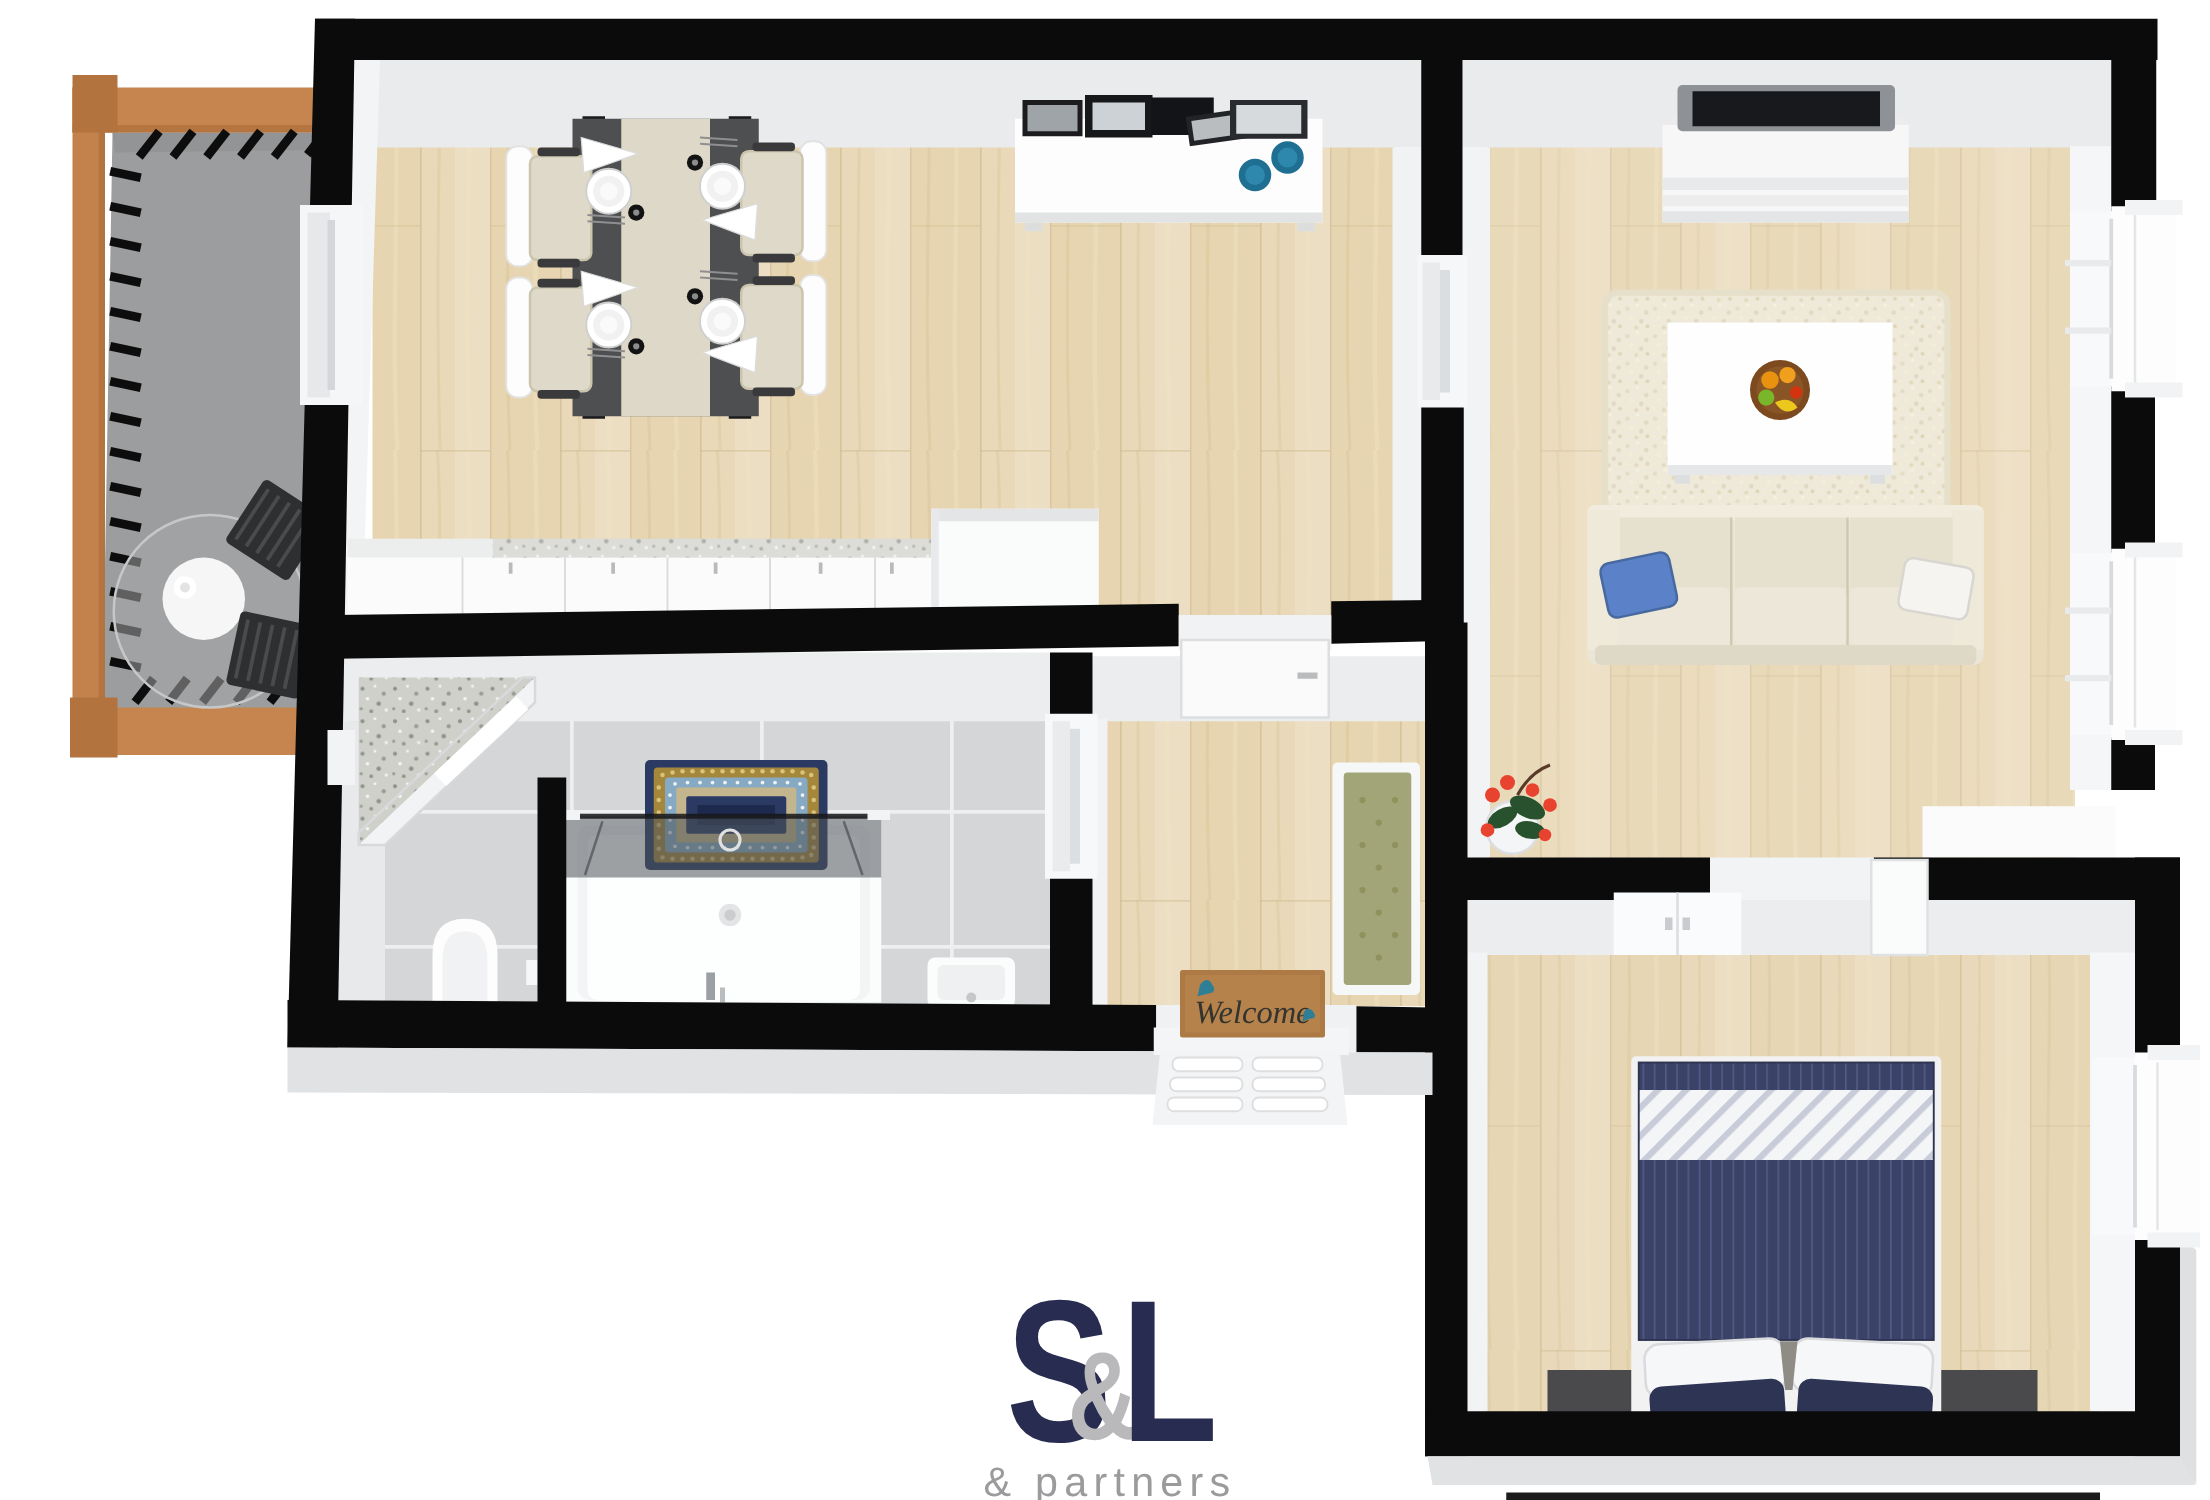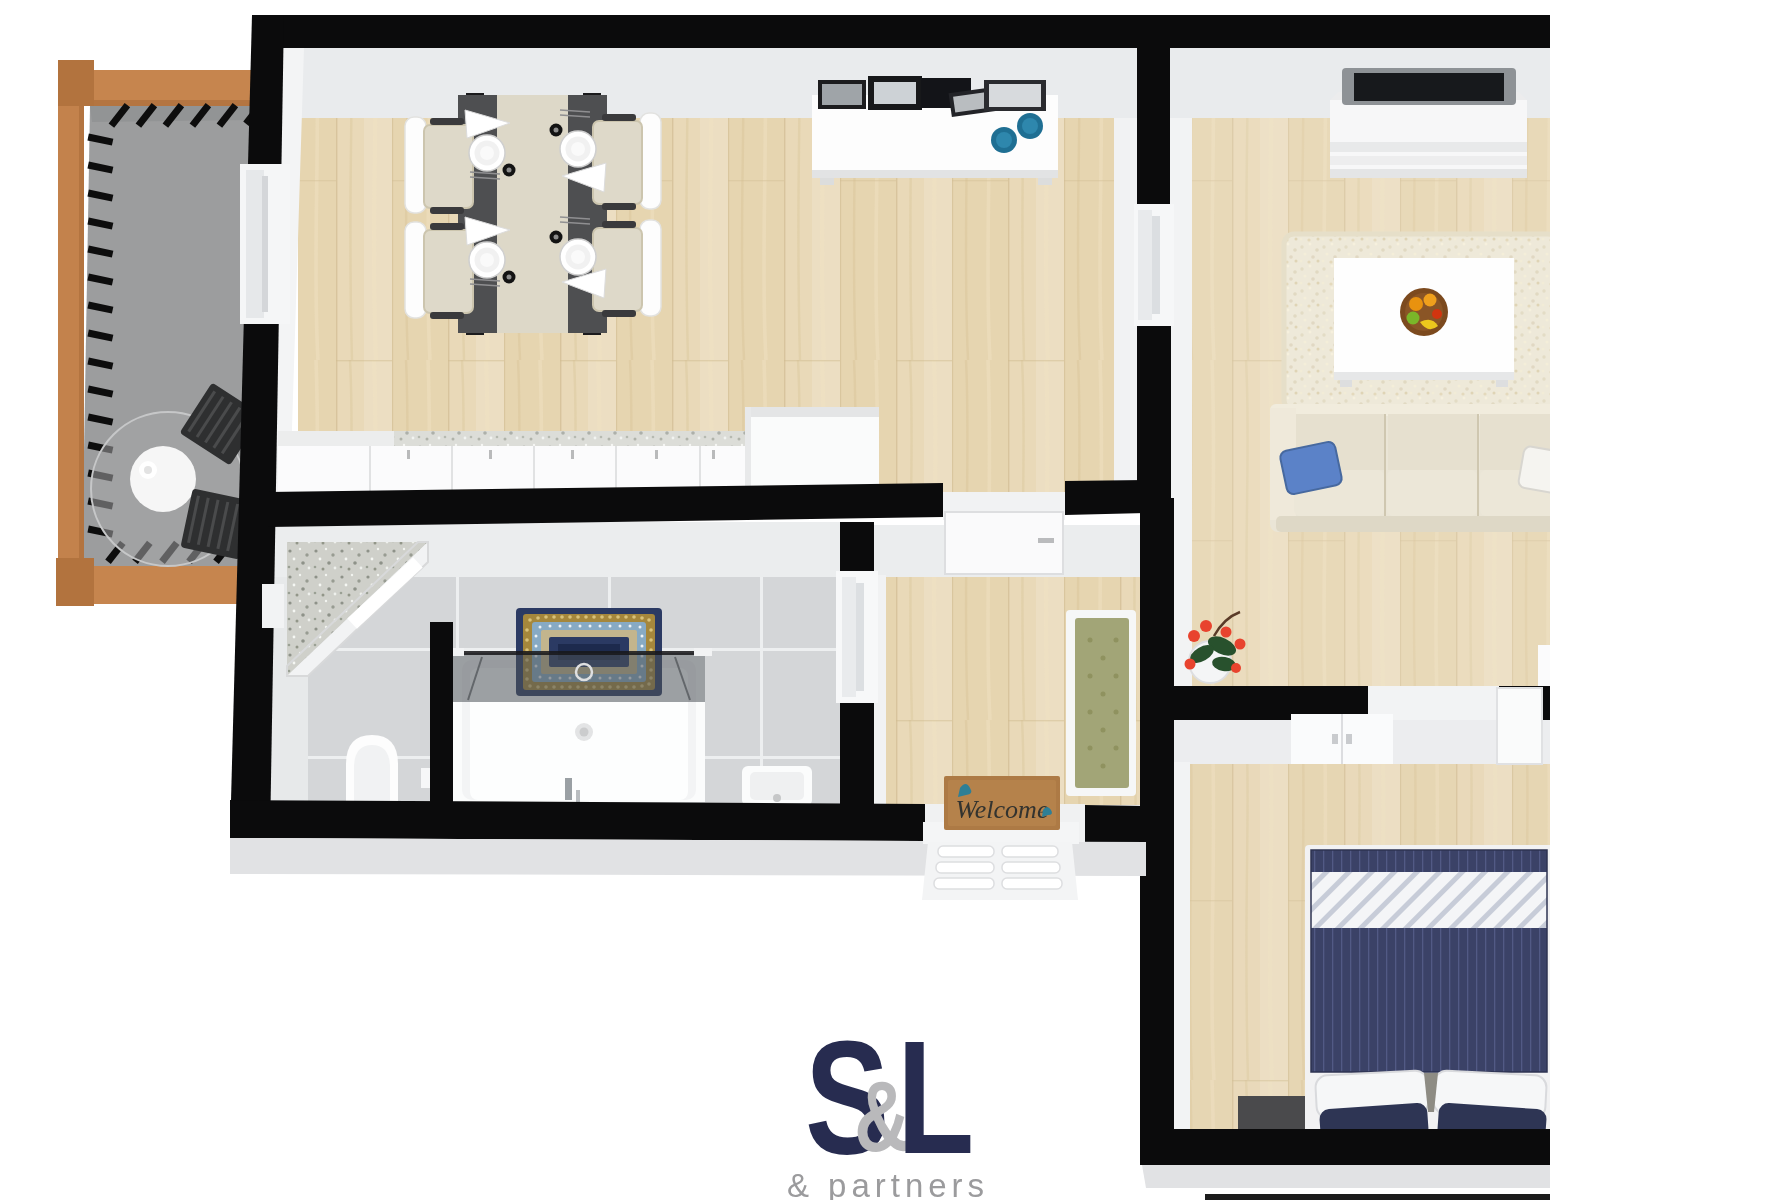--- a/index.html
+++ b/index.html
@@ -1,16 +1,16 @@
 <!DOCTYPE html>
 <html><head>
 <meta charset="utf-8">
 <style>
 html,body{margin:0;padding:0;background:#ffffff;font-family:"Liberation Sans",sans-serif;}
-#stage{position:relative;width:1550px;height:1200px;overflow:hidden;background:#ffffff;}
+#stage{position:relative;width:1768px;height:1200px;overflow:hidden;background:#ffffff;}
 </style>
 </head>
 <body>
 <div id="stage">
 <svg width="1768" height="1200" viewBox="0 0 1768 1200">
 <defs>
 <pattern id="wd" width="112" height="360" patternUnits="userSpaceOnUse">
  <rect width="112" height="360" fill="#e9d9b8"></rect>
  <rect x="56" width="56" height="360" fill="#e6d5b0"></rect>
  <rect x="28" width="28" height="360" fill="#ecdec2"></rect>

